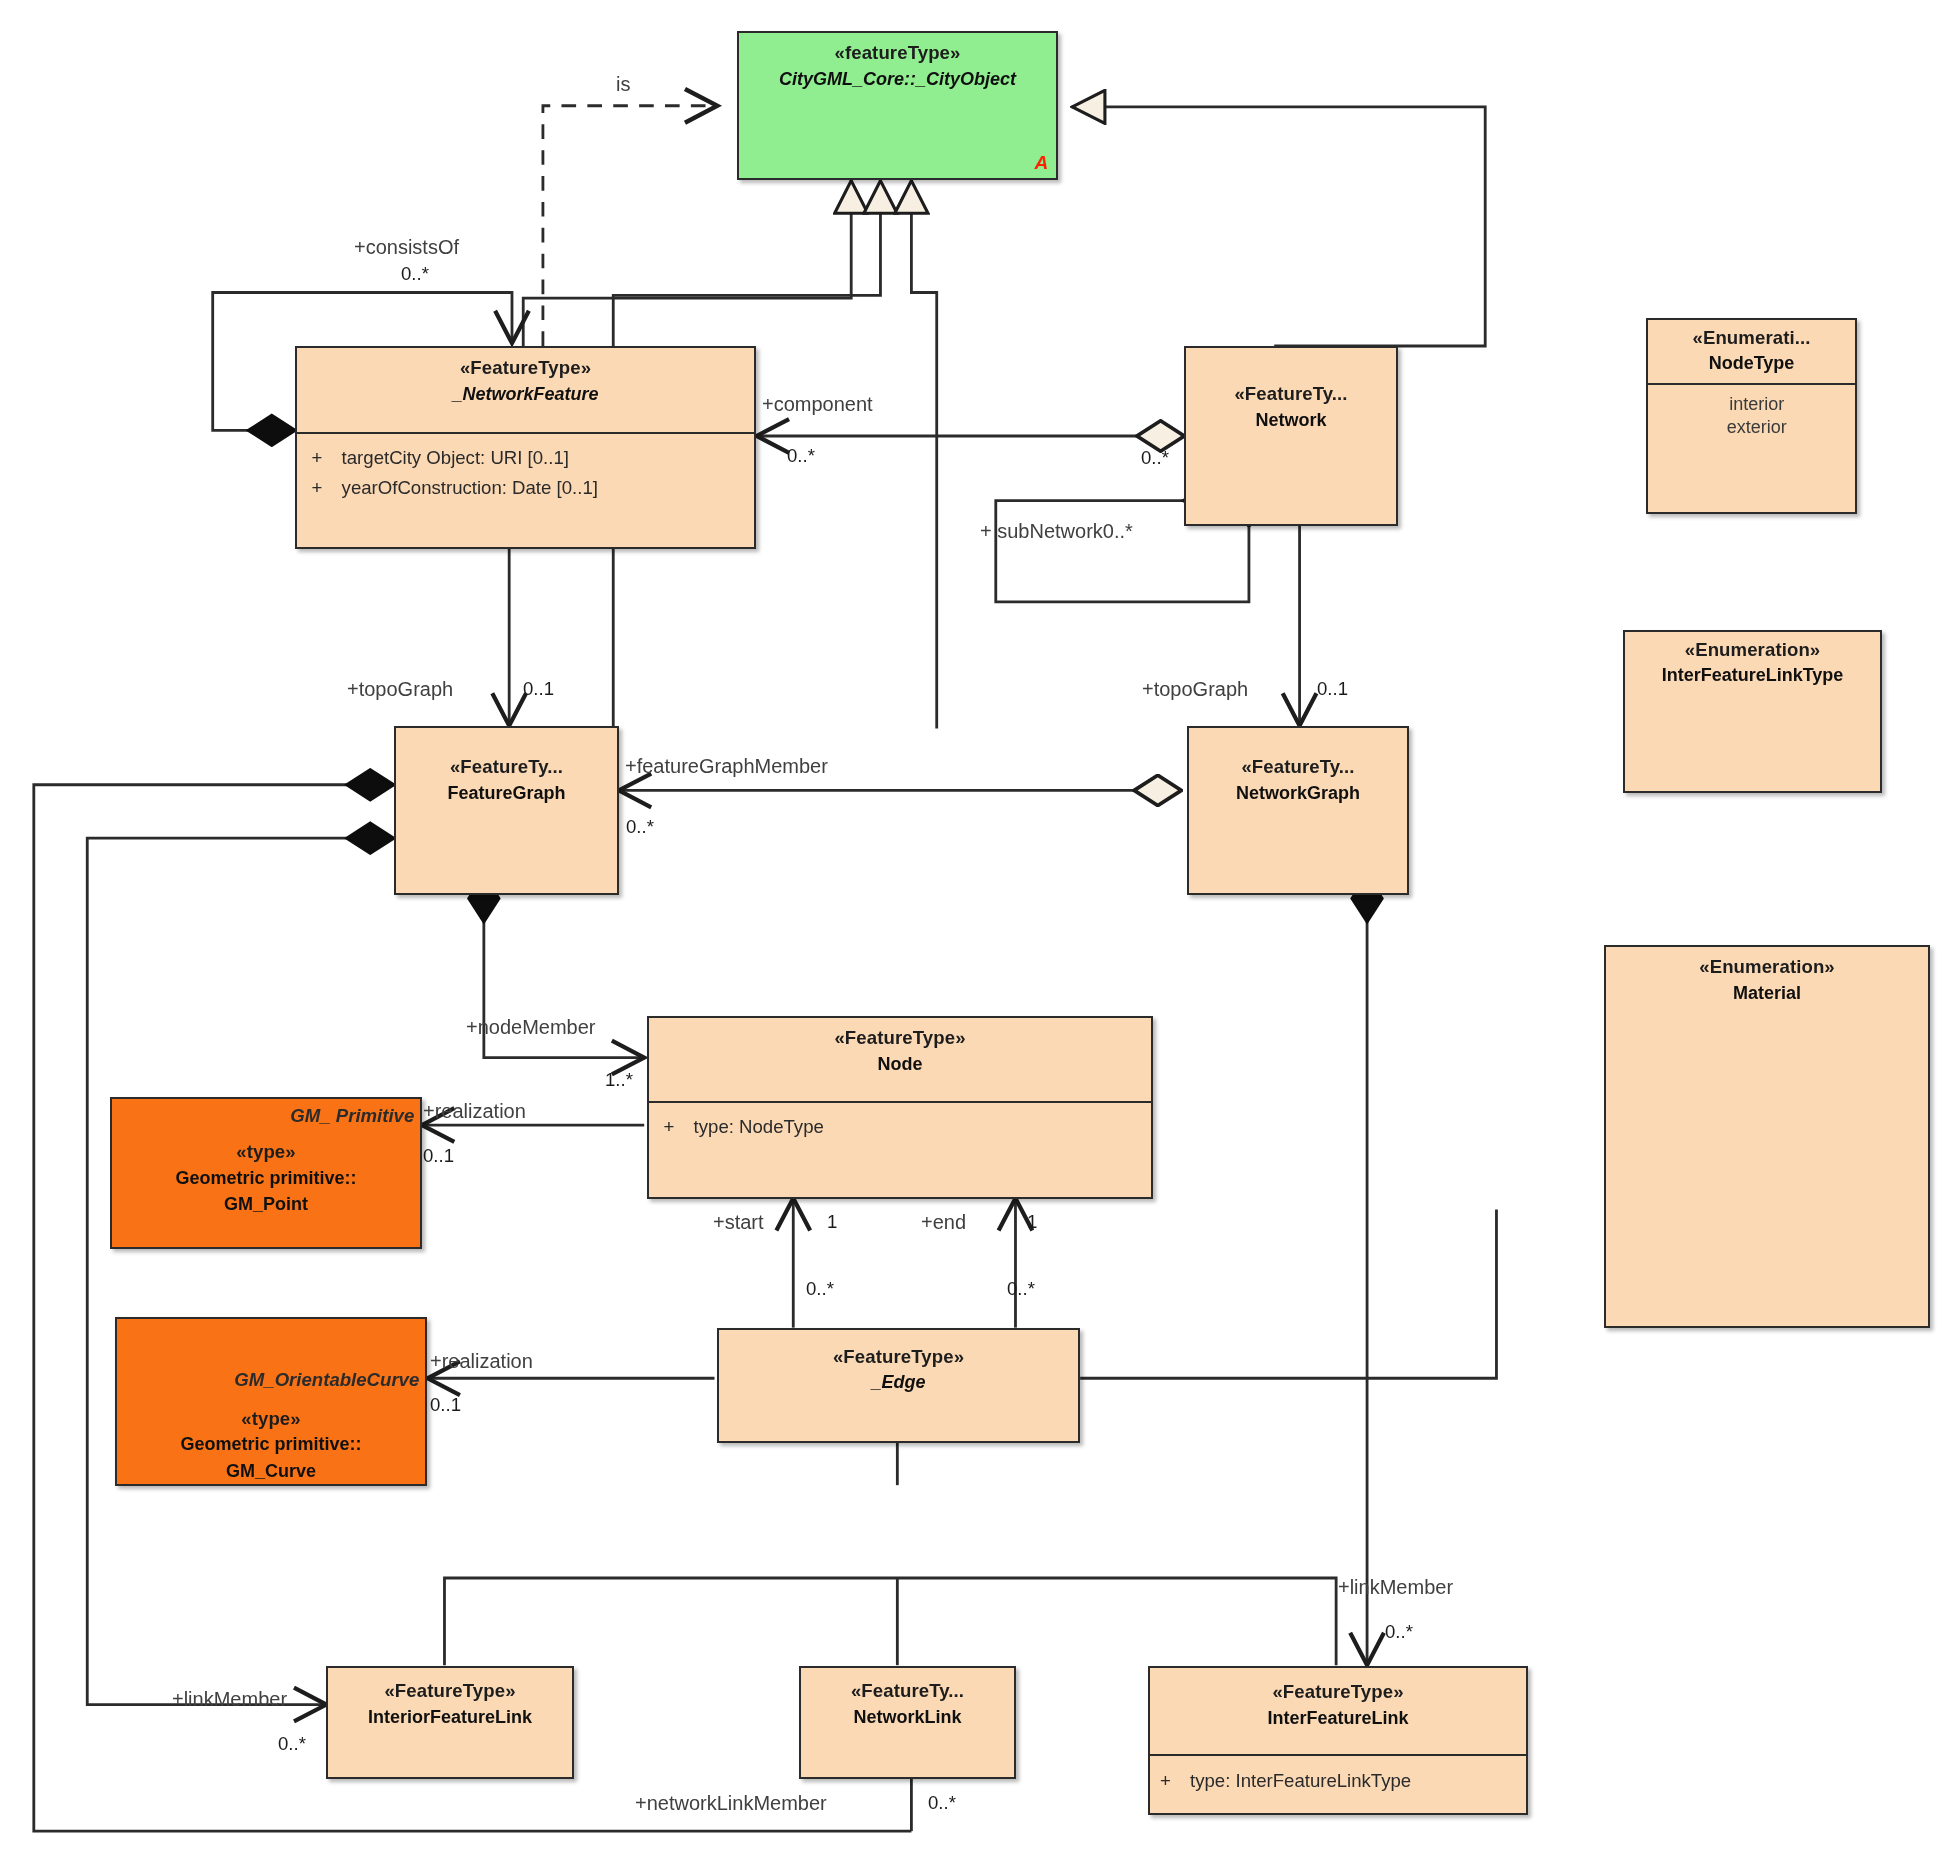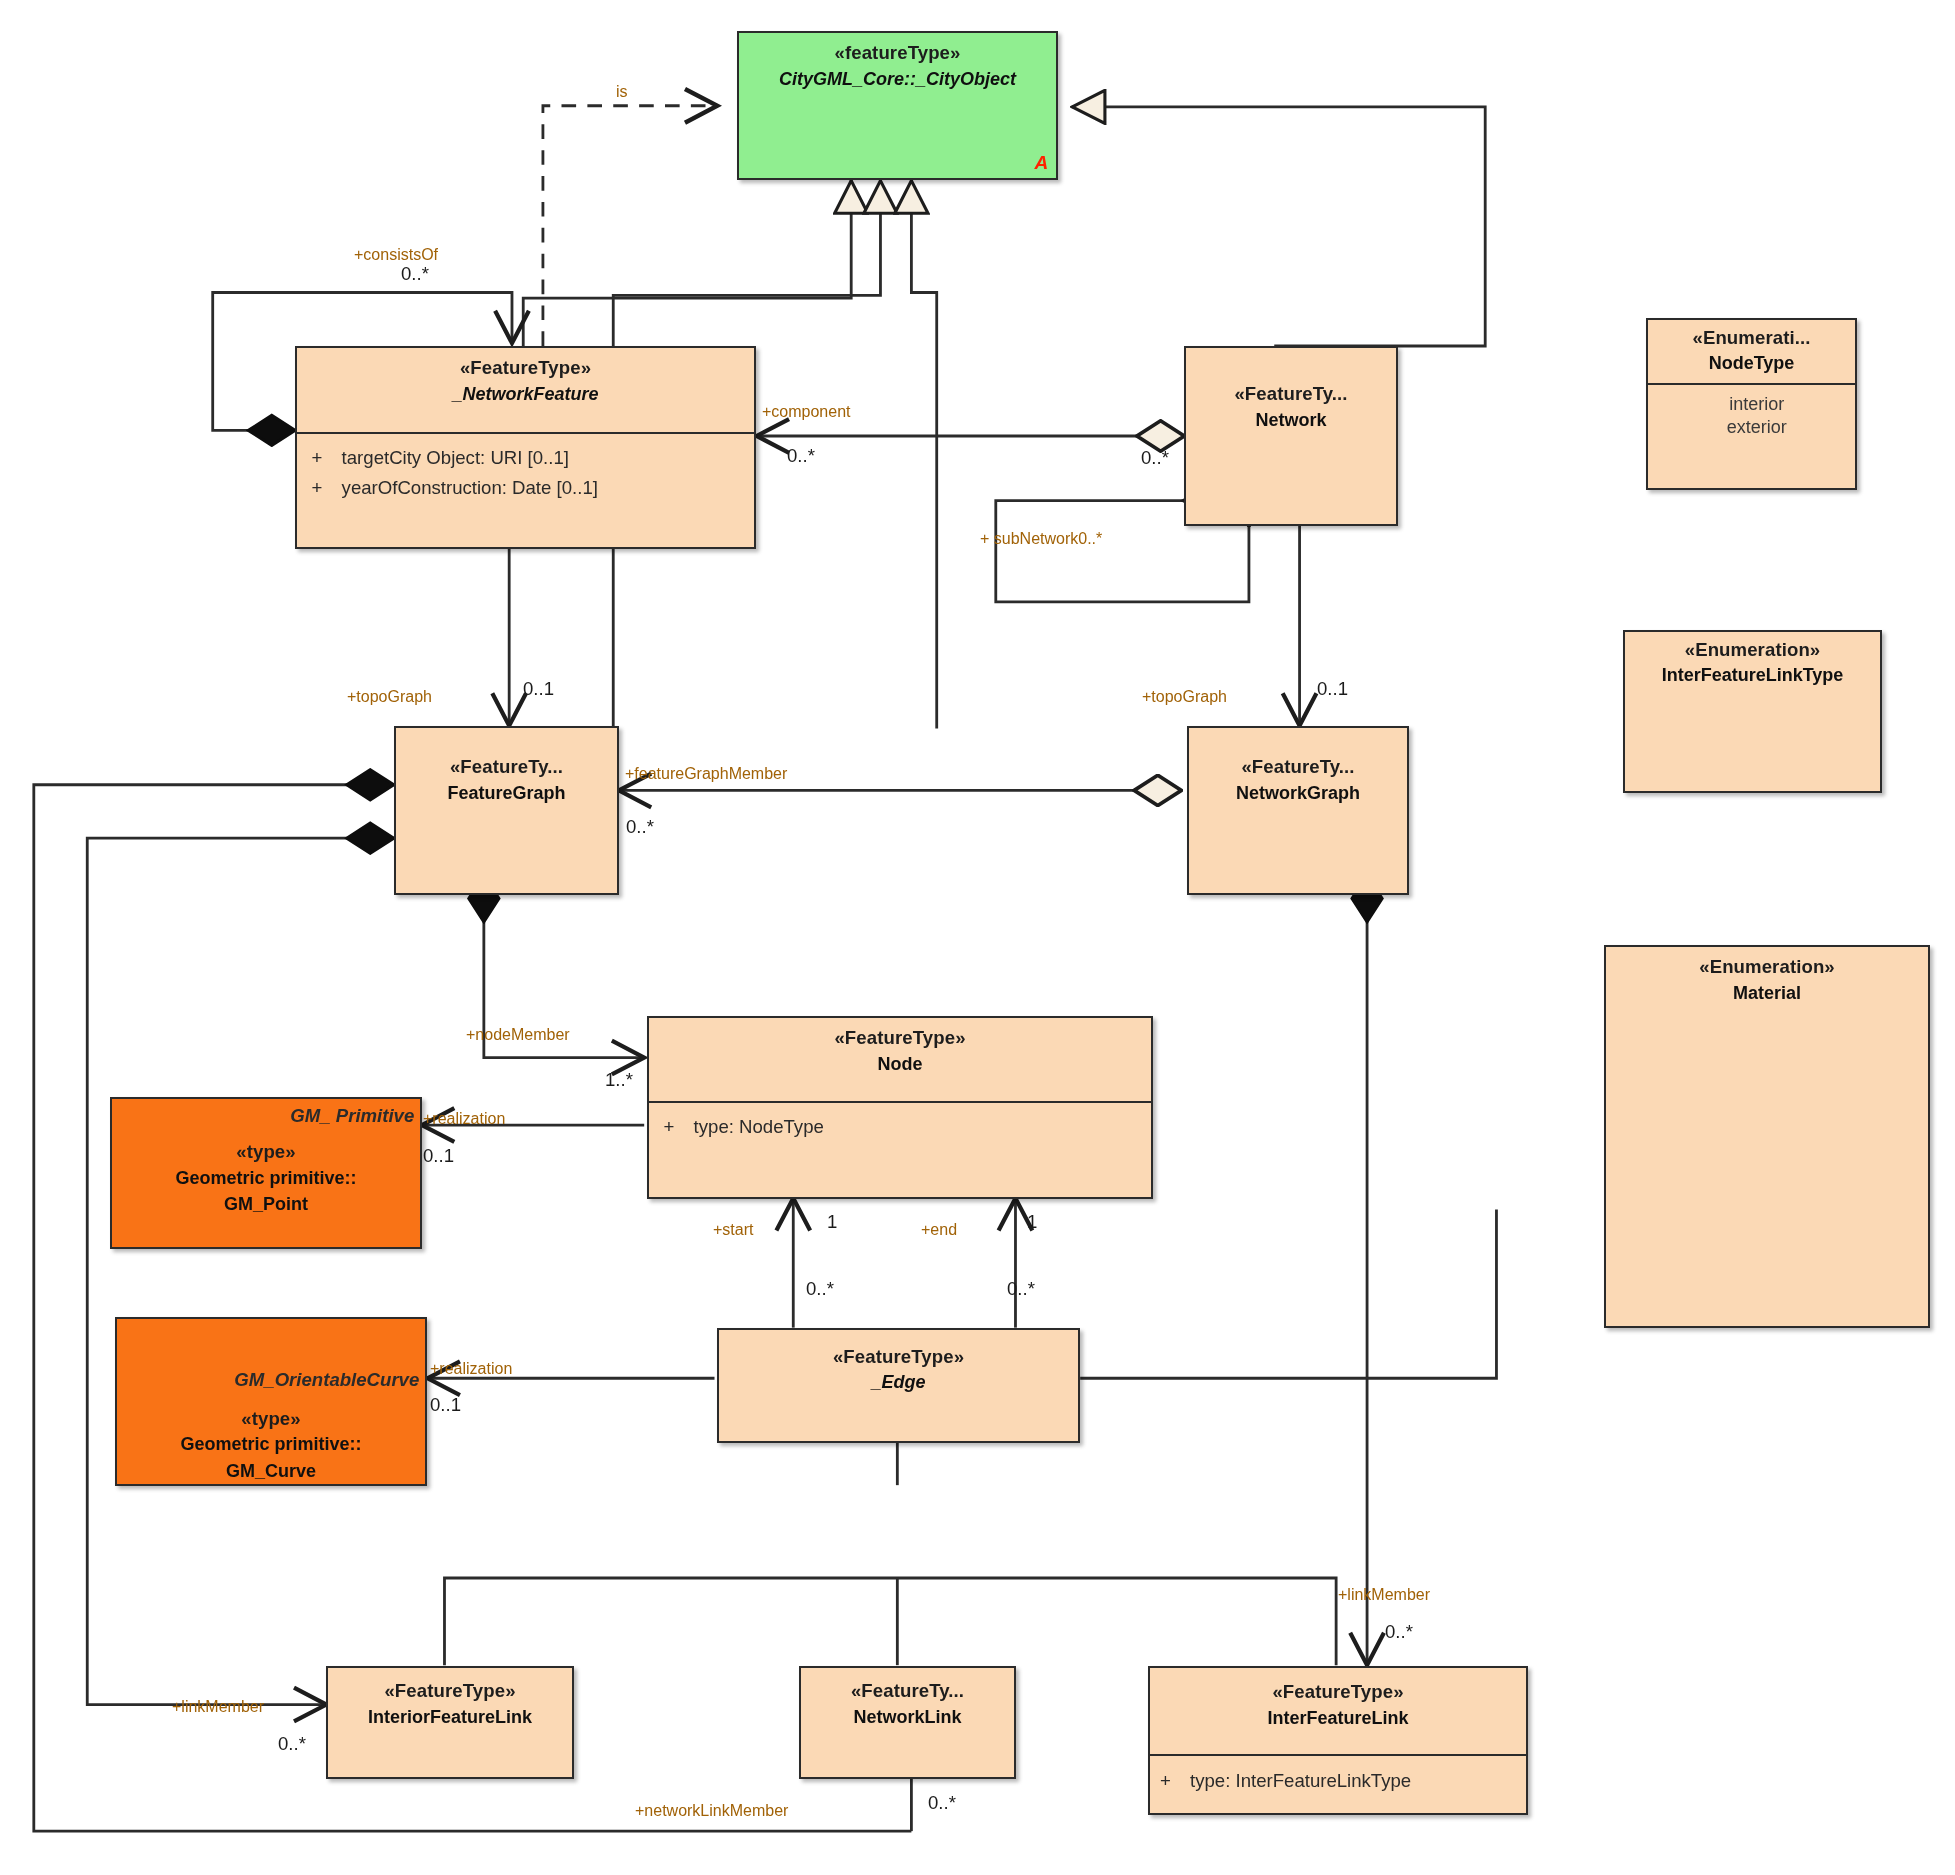--- a/index.html
+++ b/index.html
@@ -78,26 +78,25 @@
     bottom:4.5px;
     color:#ff2200;
     font-size:19px;
     font-style:italic;
     font-weight:700;
   }
 
   
   .lbl{
     position:absolute;
-    font-size:16px;
-    color:#a16207;
+    font-size:20px;
+    color:#404040;
     white-space:nowrap;
     z-index:8;
     line-height:1.12;
-    margin-top:10px;
   }
   .mult{
     position:absolute;
     font-size:18.6px;
     color:#1b1b1b;
     white-space:nowrap;
     z-index:8;
   }
 </style>
 </head>
@@ -274,21 +273,21 @@
       <span class="stereo">«FeatureType»</span>
       <span class="cname">InterFeatureLink</span>
     </div>
     <div class="sep attrs" style="padding-left:10px;padding-top:10px;">
       <div>
         <span class="plus">+</span><span>type:  InterFeatureLinkType</span>
       </div>
     </div>
   </div>
 
-  <div class="uml" style="left:1646px; top:318px; width:211px; height:172px;">
+  <div class="uml" style="left:1646px; top:318px; width:211px; height:196px;">
     <div class="head" style="padding:5.6px 4.5px 6.8px 4.5px;">
       <span class="stereo">«Enumerati...</span>
       <span class="cname">NodeType</span>
     </div>
     <div class="sep enumlist ctr">
       <div>interior</div>
       <div>exterior</div>
     </div>
   </div>
 

